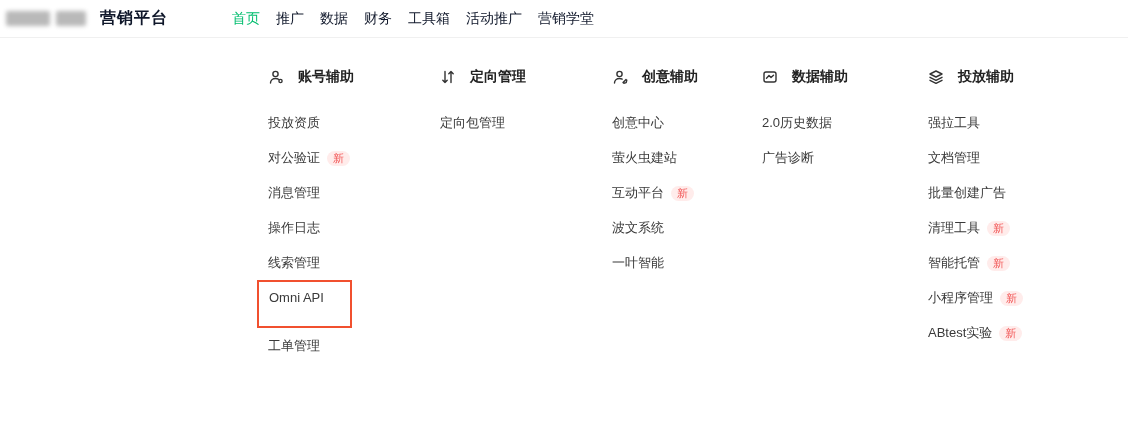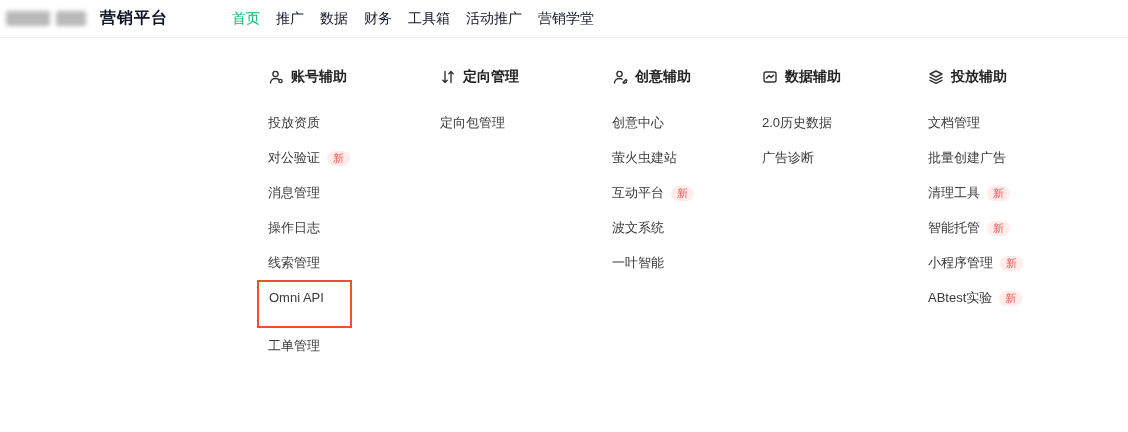--- a/index.html
+++ b/index.html
@@ -33,21 +33,21 @@
   .col { flex: 0 0 auto; }
   .col:nth-child(1) { width: 172px; }
   .col:nth-child(2) { width: 172px; }
   .col:nth-child(3) { width: 150px; }
   .col:nth-child(4) { width: 166px; }
   .col:nth-child(5) { width: 180px; }
 
   .col-header {
     display: flex;
     align-items: center;
-    gap: 7px;
+    gap: 14px;
     font-size: 14px;
     font-weight: bold;
     color: #222;
     margin-bottom: 26px;
     font-family: Liberation Mono, monospace;
   }
   .col-header .icon { width: 16px; height: 16px; display: inline-flex; }
   .col-header svg { width: 16px; height: 16px; stroke: #333; fill: none; stroke-width: 1.4; stroke-linecap: round; stroke-linejoin: round; }
 
   .col ul { list-style: none; }
@@ -210,20 +210,23 @@
         <svg viewBox="0 0 16 16">
             <path d="M8 2l6 3-6 3-6-3z"></path>
             <path d="M2 8.3l6 3 6-3"></path>
             <path d="M2 11.3l6 3 6-3"></path>
           </svg>
       </span>
       <span>投放辅助</span>
     </div>
     <ul>
       <li><a>
+            <span>强拉工具</span>
+          </a></li>
+      <li><a>
             <span>文档管理</span>
           </a></li>
       <li><a>
             <span>批量创建广告</span>
           </a></li>
       <li><a>
             <span>清理工具</span>
             <span class="badge">新</span>
           </a></li>
       <li><a>

